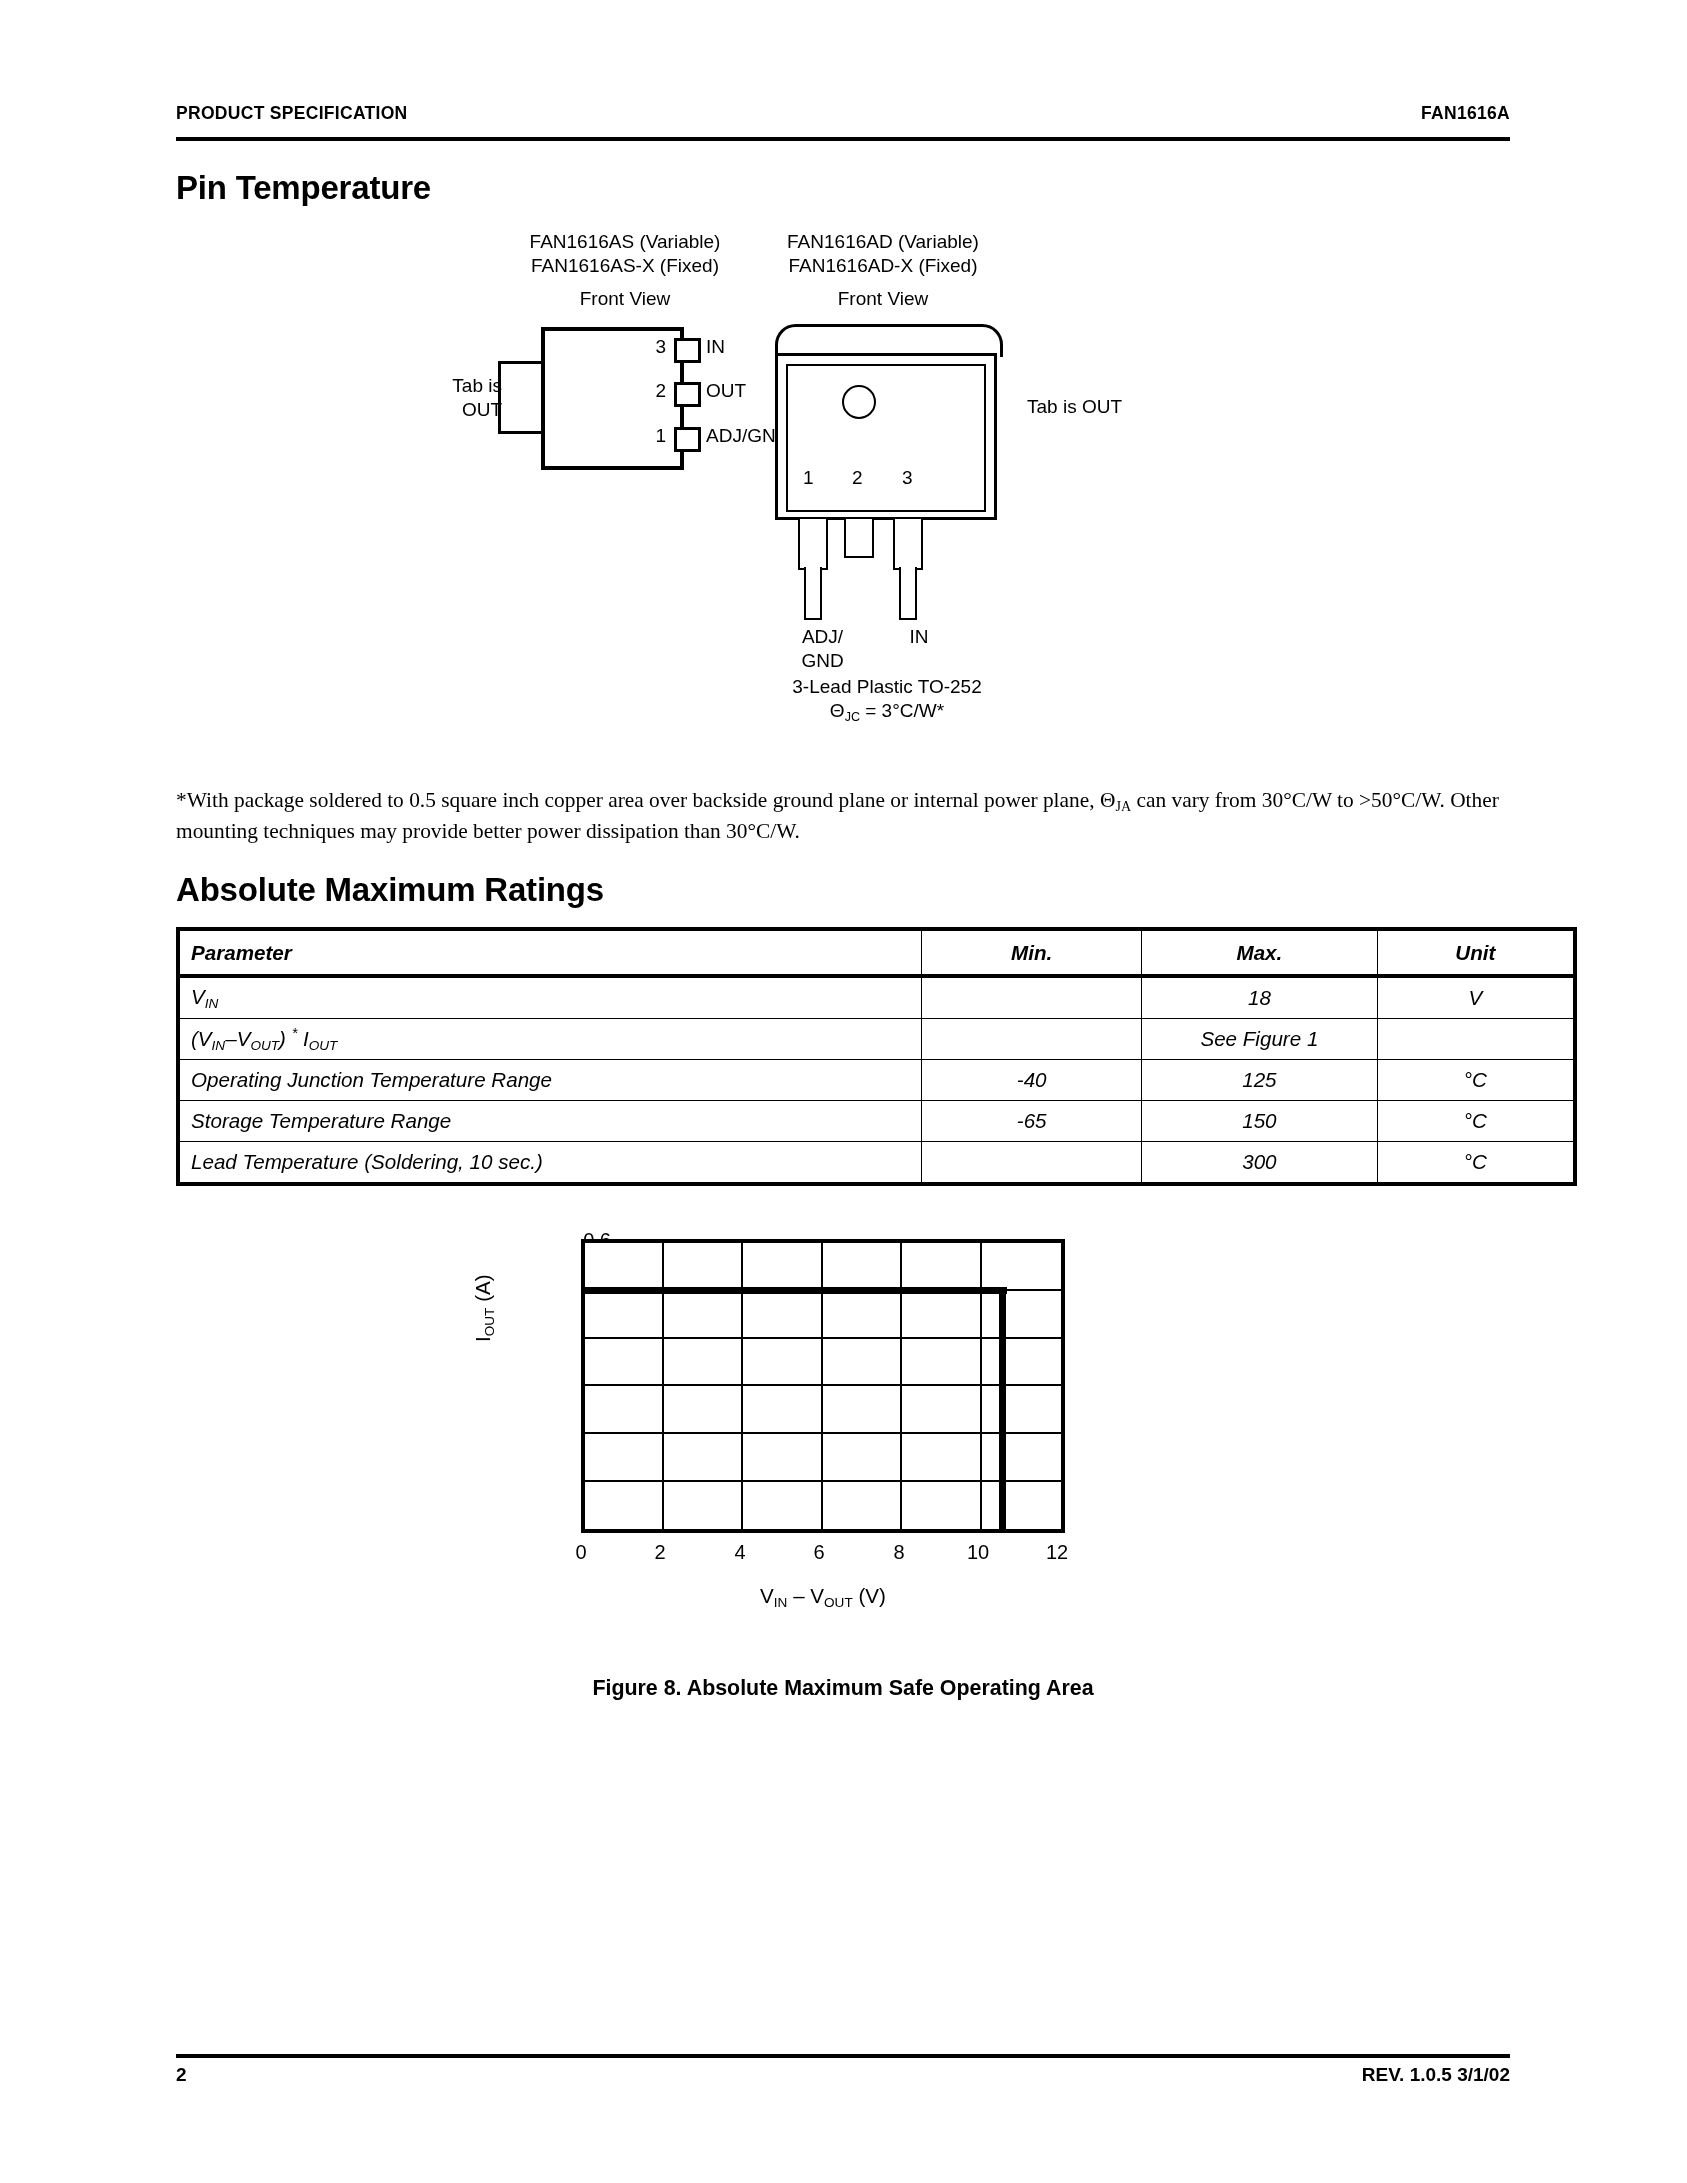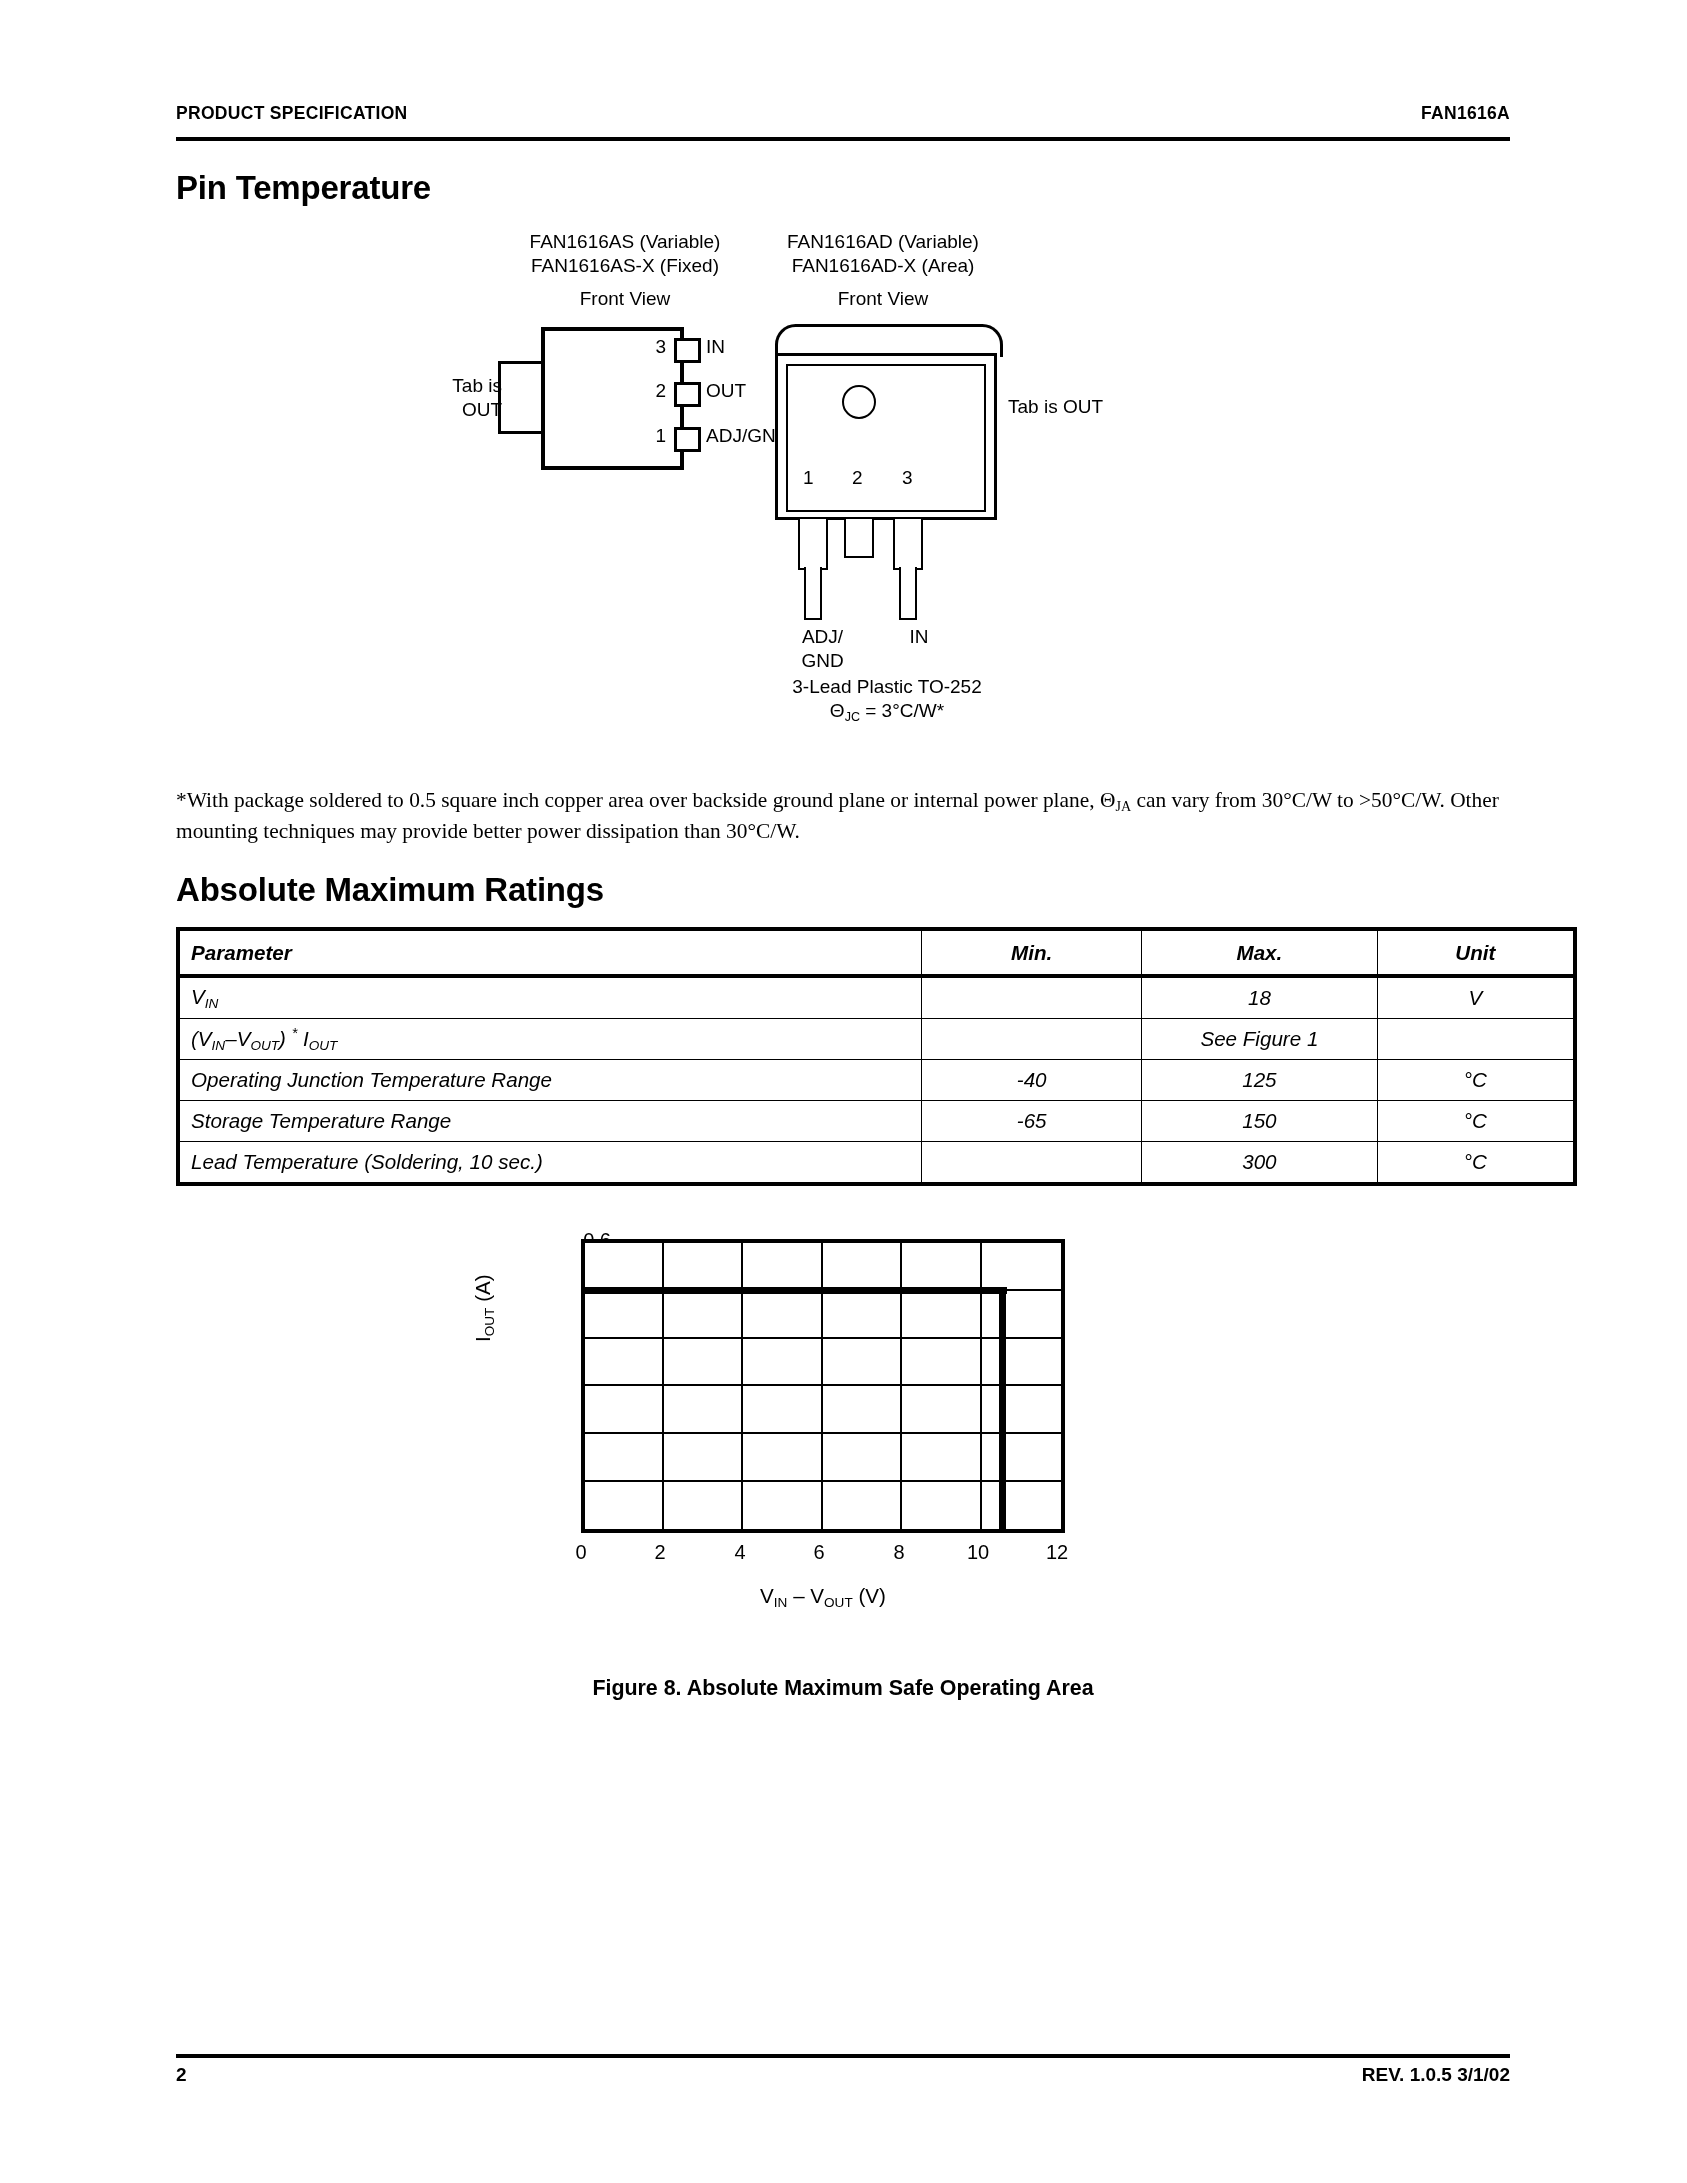--- a/index.html
+++ b/index.html
@@ -99,21 +99,21 @@
     position:absolute; width:13.5px; background:#fff;
     border:2.4px solid #000; border-top:none;
   }
   #lead1-wide { left:622px; top:289px; height:49px; }
   #lead1-narrow { left:628px; top:337px; height:51px; }
   #lead2-wide { left:668px; top:289px; height:37px; }
   #lead3-wide { left:717px; top:289px; height:49px; }
   #lead3-narrow { left:723px; top:337px; height:51px; }
   #to-label-adj { left:603px; top:395px; width:87px; }
   #to-label-in { left:711px; top:395px; width:64px; }
-  #to252-tab-label { left:832px; top:165px; }
+  #to252-tab-label { left:851px; top:165px; }
   #to252-caption { left:556px; top:445px; width:310px; }
 
   .sub { font-size:0.66em; vertical-align:-0.28em; }
 
   
   #footnote {
     position:absolute; left:176px; top:764px; width:1342px;
     font-family:"Liberation Serif", serif; font-size:21.4px; line-height:1.42;
   }
 
@@ -218,21 +218,21 @@
     <div class="sot-num" id="sot-num-2">2</div>
     <div class="sot-num" id="sot-num-1">1</div>
 
     <div class="sot-name" id="sot-name-3">IN</div>
     <div class="sot-name" id="sot-name-2">OUT</div>
     <div class="sot-name" id="sot-name-1">ADJ/GND</div>
 
 
     <div class="dlabel center" id="to252-titles">
       <div>FAN1616AD (Variable)</div>
-      <div>FAN1616AD-X (Area)</div>
+      <div>FAN1616AD-X (Fixed)</div>
     </div>
     <div class="dlabel center" id="to252-frontview">Front View</div>
 
     <div id="to252-pkg">
       <div id="to252-shoulder"></div>
       <div id="to252-outer">
         <div id="to252-inner">
           <div id="to252-hole"></div>
         </div>
       </div>

